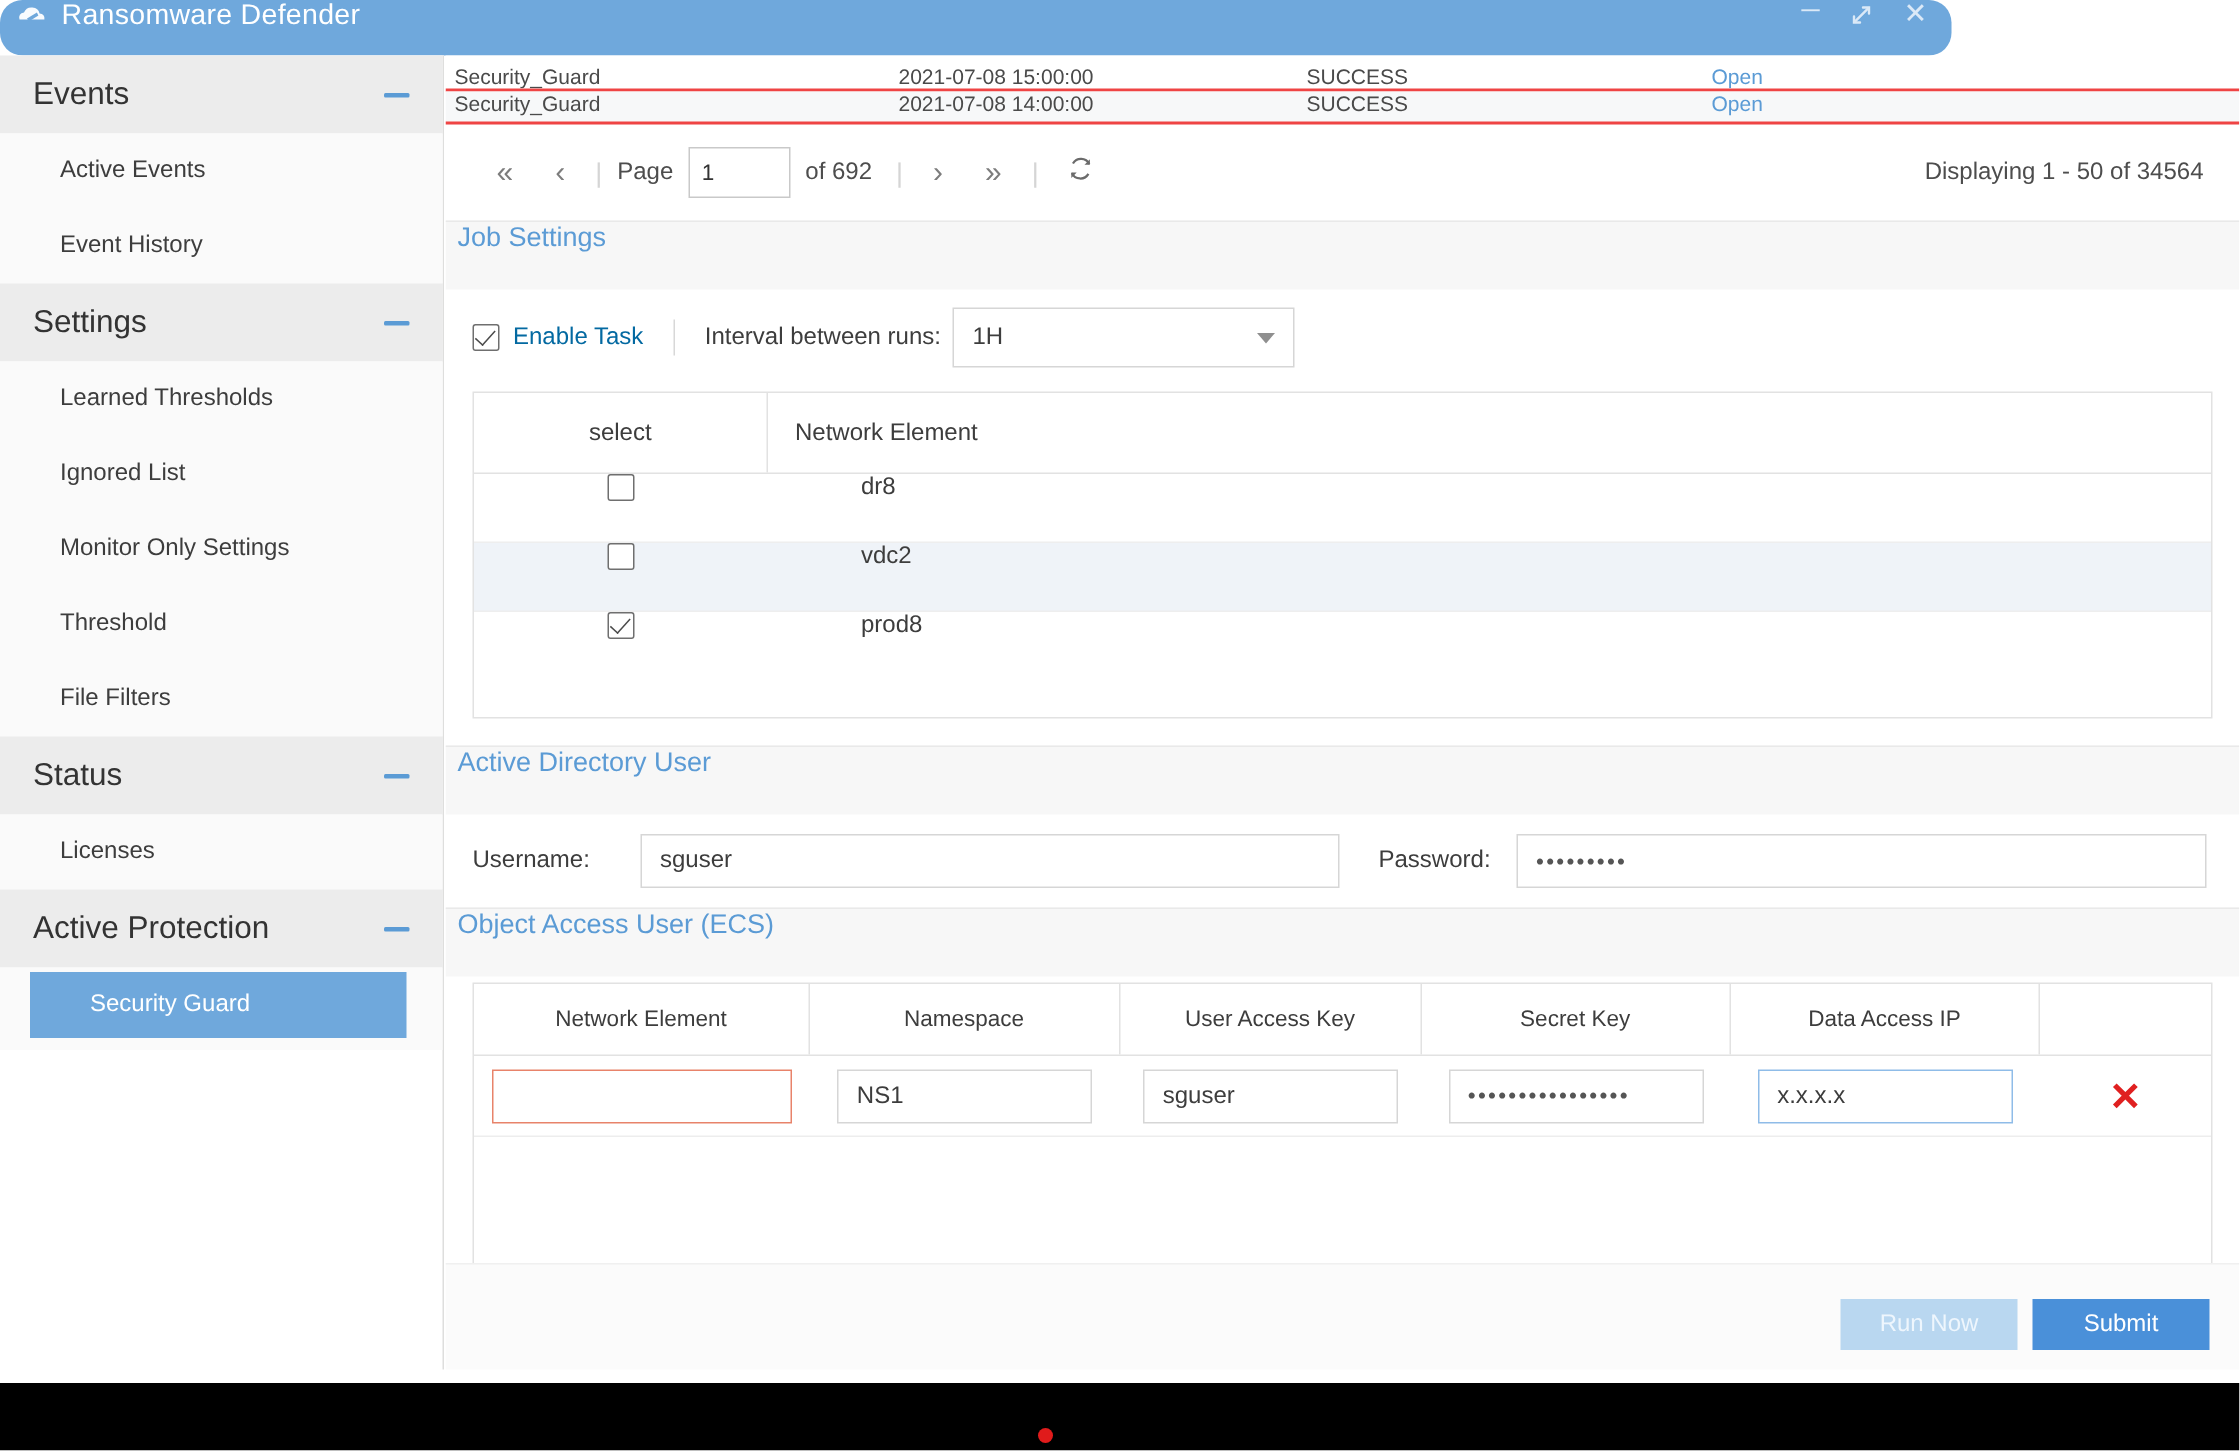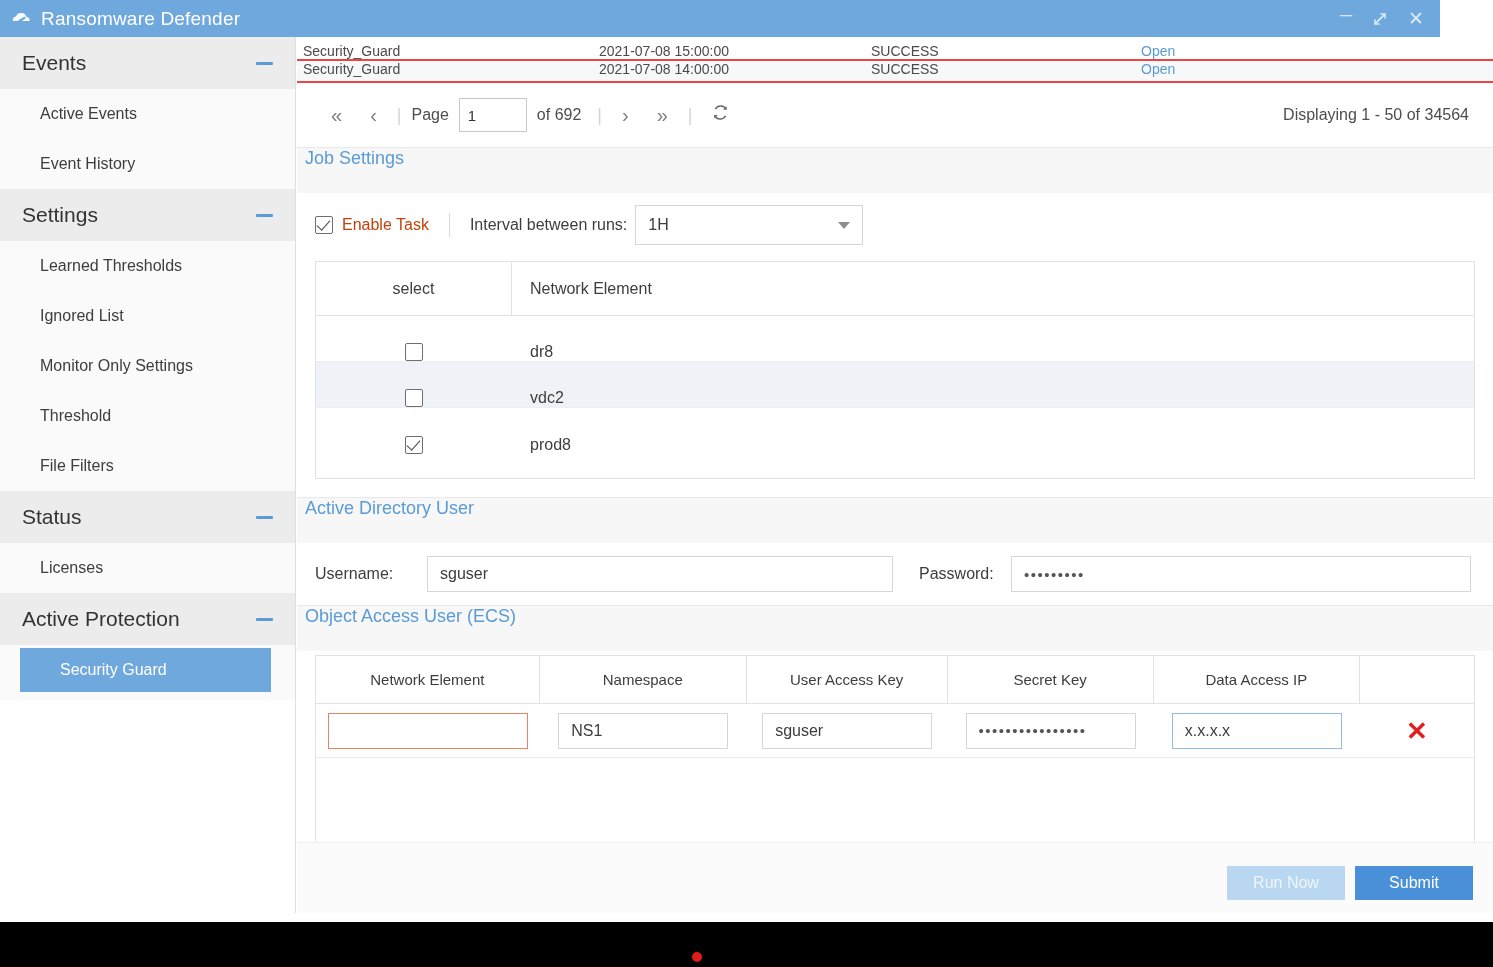--- a/index.html
+++ b/index.html
@@ -10,24 +10,25 @@
     overflow: hidden;
   }
   .app {
     position: relative;
     width: 1493px; height: 967px;
     background: #ffffff;
   }
 
   
   .titlebar {
-    position: absolute; left: 0; top: 0; width: 1440px; height: 37px;
+    position: absolute; left: 0; top: 0; width: 1301px; height: 37px;
     background: #6fa8dc;
-    display: flex; align-items: center;
+    display: flex; align-items: flex-start;
     color: #ffffff;
+    border-radius: 15px;
   }
   .titlebar .app-icon {
     width: 22px; height: 22px; margin-left: 10px; margin-right: 9px;
     position: relative; flex: none;
   }
   .titlebar .app-icon svg { display: block; }
   .titlebar .title-text {
     font-size: 19px; letter-spacing: .2px; color: #ffffff;
     font-weight: 400;
   }
@@ -132,21 +133,21 @@
   .chk {
     width: 18px; height: 18px; border: 1.6px solid #6f6f6f;
     border-radius: 2px; display: inline-block; position: relative;
     background: #fff; flex: none;
   }
   .chk.checked::after {
     content: ""; position: absolute; left: 4px; top: 0px;
     width: 6px; height: 12px; border: solid #4a4a4a;
     border-width: 0 1.8px 1.8px 0; transform: rotate(42deg);
   }
-  .enable-label { font-size: 16px; color: #c2410c; margin-left: 9px; }
+  .enable-label { font-size: 16px; color: #0369a1; margin-left: 9px; }
   .vsep { width: 1px; height: 24px; background: #d8d8d8; margin: 0 20px; }
   .interval-label { font-size: 16px; color: #3d3d3d; margin-right: 8px; }
   .combo {
     width: 228px; height: 40px; border: 1px solid #d6d6d6; background: #fff;
     display: flex; align-items: center; padding: 0 12px;
     font-size: 16px; color: #3d3d3d; position: relative;
   }
   .combo .caret {
     margin-left: auto; width: 0; height: 0;
     border-left: 6px solid transparent; border-right: 6px solid transparent;
@@ -156,21 +157,21 @@
   
   .ne-table {
     margin: 4px 18px 0 18px; border: 1px solid #e2e2e2; background: #fff;
   }
   .ne-head { display: flex; height: 54px; border-bottom: 1px solid #e2e2e2; align-items: center; }
   .ne-th {
     font-size: 16px; color: #3d3d3d; display: flex; align-items: center;
   }
   .ne-th.c1 { width: 196px; justify-content: center; border-right: 1px solid #e2e2e2; height: 100%; }
   .ne-th.c2 { flex: 1; padding-left: 18px; }
-  .ne-row { display: flex; height: 46px; border-bottom: 1px solid #eeeeee; align-items: flex-end; }
+  .ne-row { display: flex; height: 46px; border-bottom: 1px solid #eeeeee; align-items: flex-start; gap: 44px; }
   .ne-row.alt { background: #eff3f8; }
   .ne-row.last { border-bottom: none; }
   .ne-cell1 { width: 196px; display: flex; align-items: center; justify-content: center; }
   .ne-cell2 { flex: 1; padding-left: 18px; font-size: 16px; color: #3d3d3d; }
   .ne-filler { height: 24px; background: #fff; }
 
   
   .ad-row { height: 62px; display: flex; align-items: center; padding-left: 18px; }
   .ad-label { font-size: 16px; color: #3d3d3d; width: 112px; }
   .ad-label.pw { width: 92px; margin-left: 26px; }

